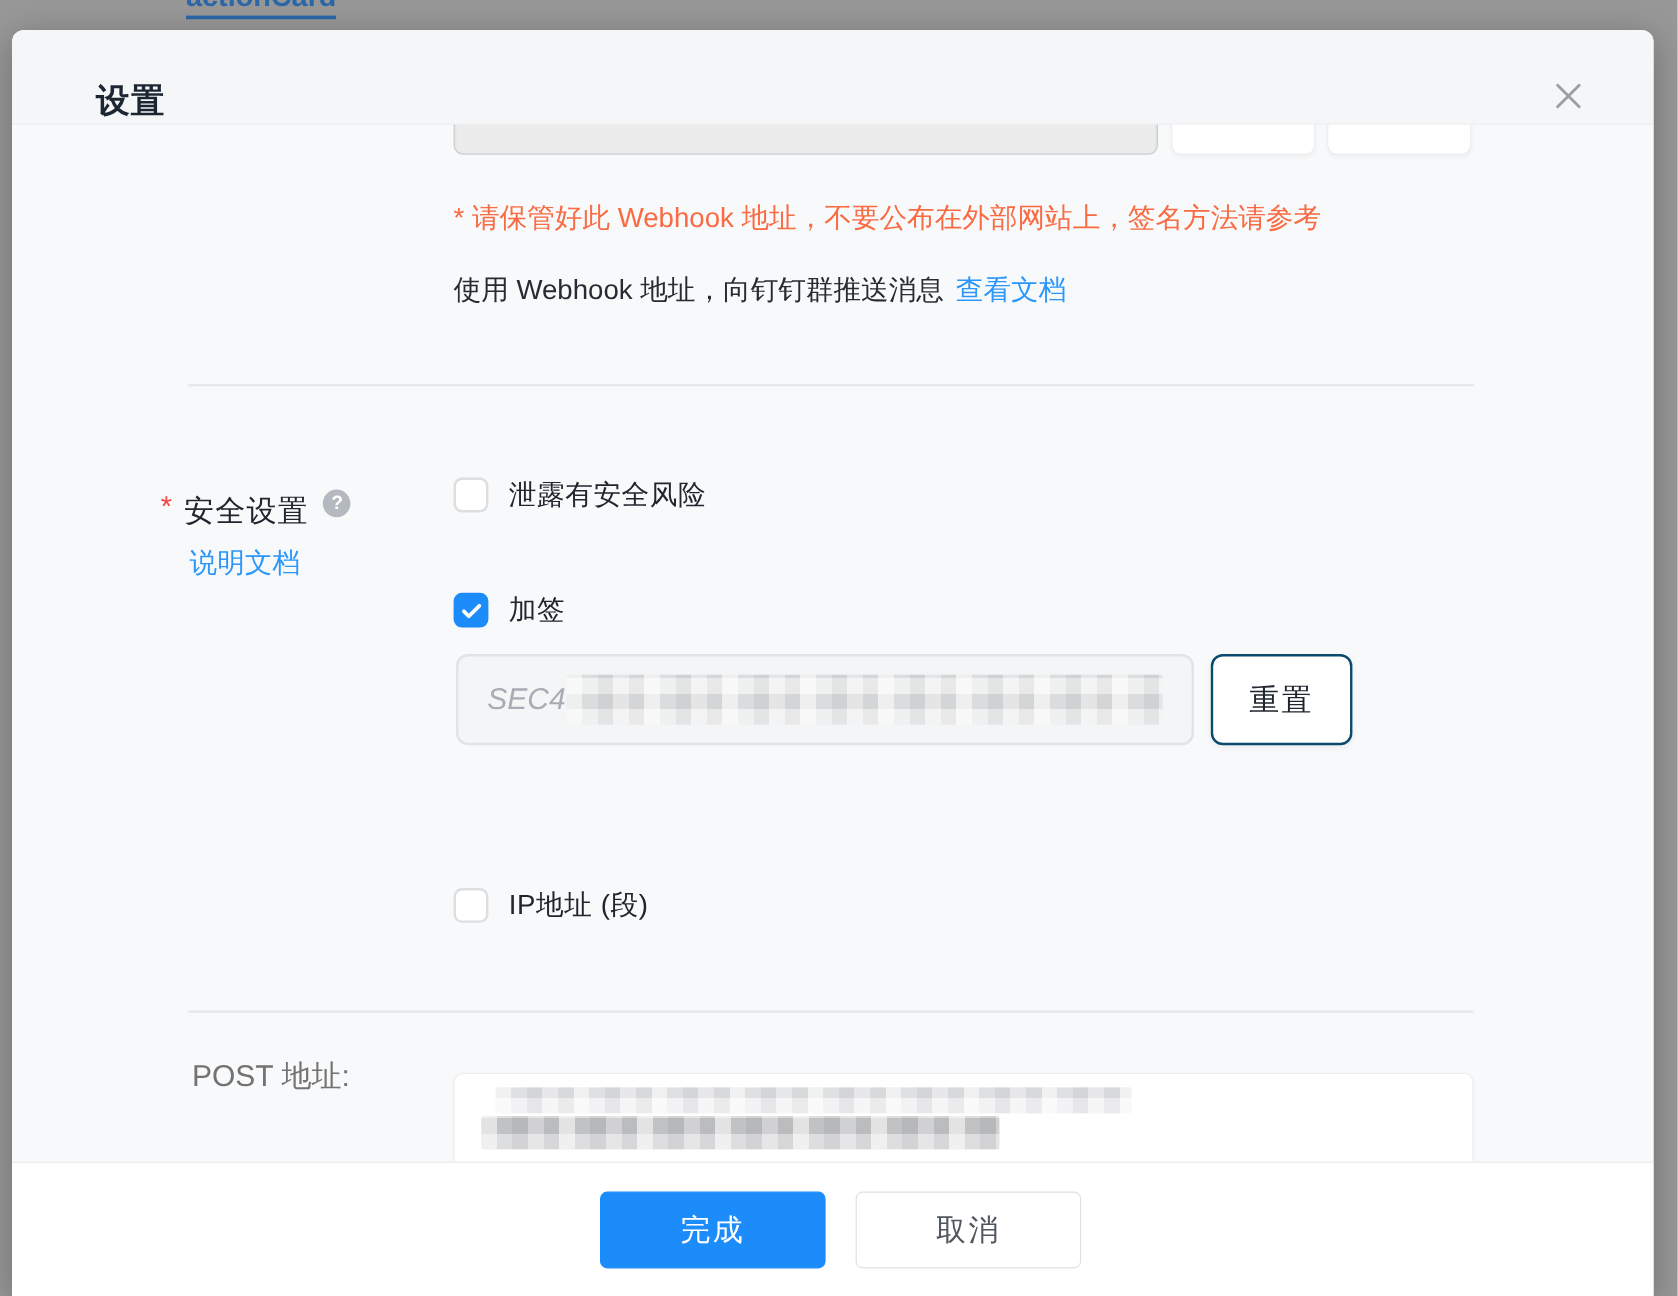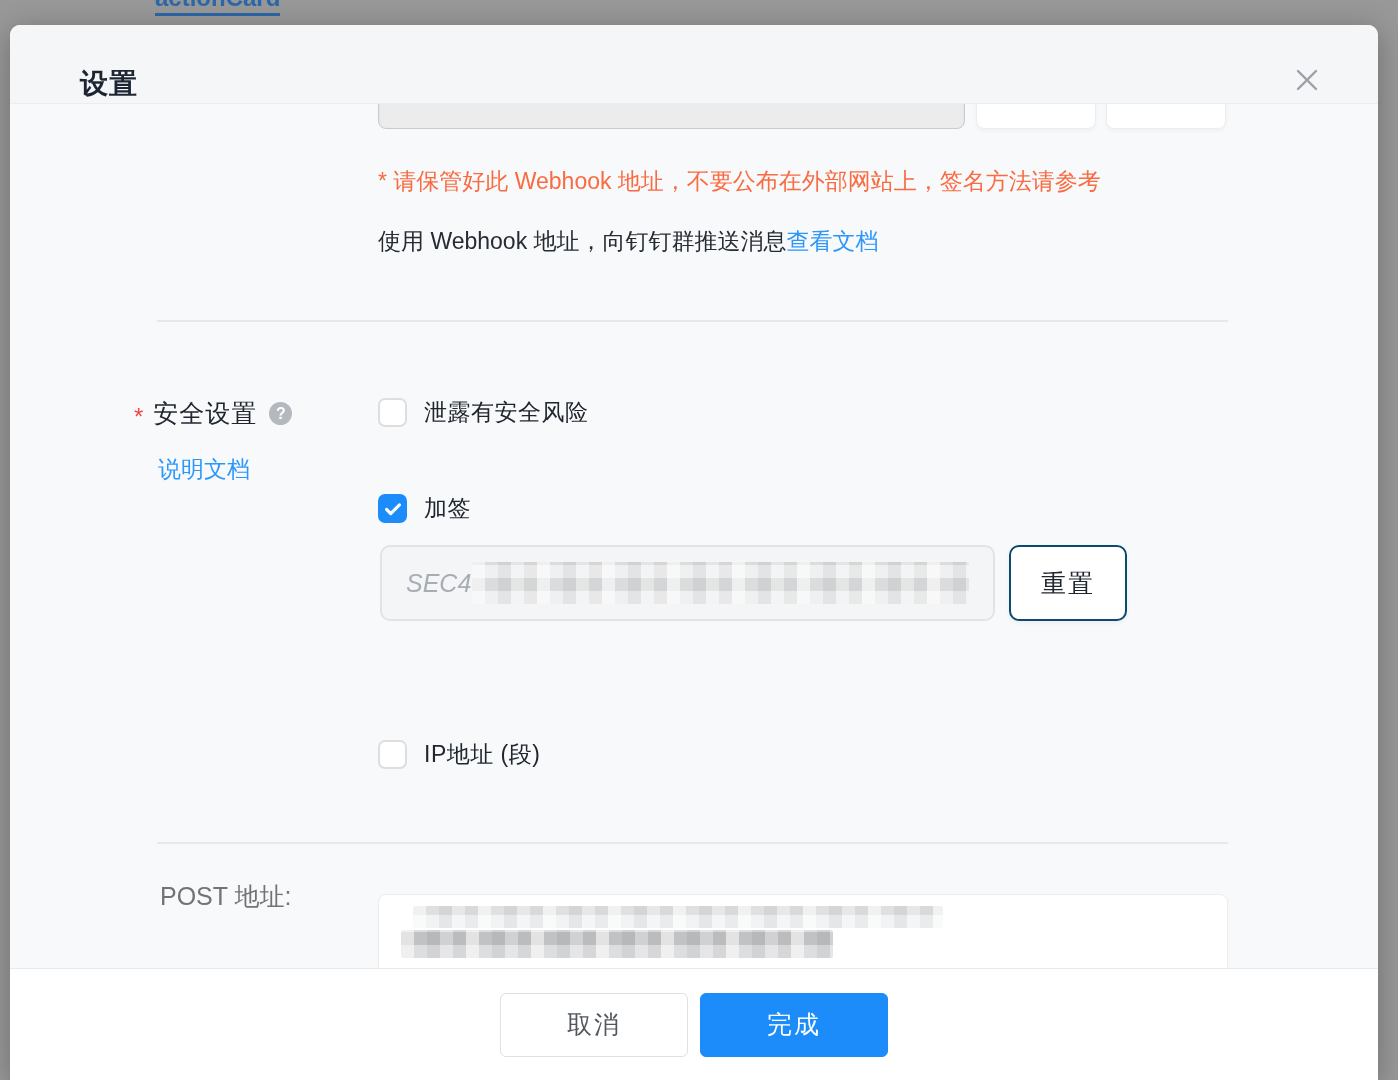--- a/index.html
+++ b/index.html
@@ -60,35 +60,35 @@
 
   .warning-text {
     position:absolute; left:368px; top:62px;
     font-size:23px; color:#f96b43;
   }
   .usage-row {
     position:absolute; left:368px; top:122px;
     font-size:23px; color:#262c33;
   }
   .link { color:#2b97fb; cursor:pointer; }
-  .usage-row .link { }
+  .usage-row .link { margin-left:10px; }
 
   .divider {
     position:absolute; left:147px; width:1071px; height:2px; background:#e6e8ea;
   }
   .divider.d1 { top:216px; }
   .divider.d2 { top:738px; }
 
   
   .sec-label-row {
     position:absolute; left:124px; top:293px;
     display:flex; align-items:center; font-size:25px;
   }
   .req-star { color:#f34545; font-size:24px; margin-right:10px; position:relative; top:3px; }
-  .sec-label { color:#20262e; letter-spacing:1px; }
+  .sec-label { color:#20262e; letter-spacing:1px;margin-top:12px; }
   .help-icon {
     width:23px; height:23px; border-radius:50%; background:#b4b9bf;
     color:#ffffff; font-size:16px; font-weight:700;
     display:flex; align-items:center; justify-content:center;
     margin-left:12px; cursor:pointer;
   }
   .sec-doc-link {
     position:absolute; left:148px; top:350px; font-size:23px;
   }
 
@@ -241,17 +241,17 @@
 
     <div class="post-label">POST 地址:</div>
     <div class="post-input">
       <span class="mosaic post-mosaic-1"></span>
       <span class="mosaic post-mosaic-2"></span>
     </div>
 
   </div>
 
   <div class="modal-footer">
+    <div class="btn btn-confirm">完成</div>
     <div class="btn btn-cancel">取消</div>
-    <div class="btn btn-confirm">完成</div>
   </div>
 
 </div>
 
 </body></html>

